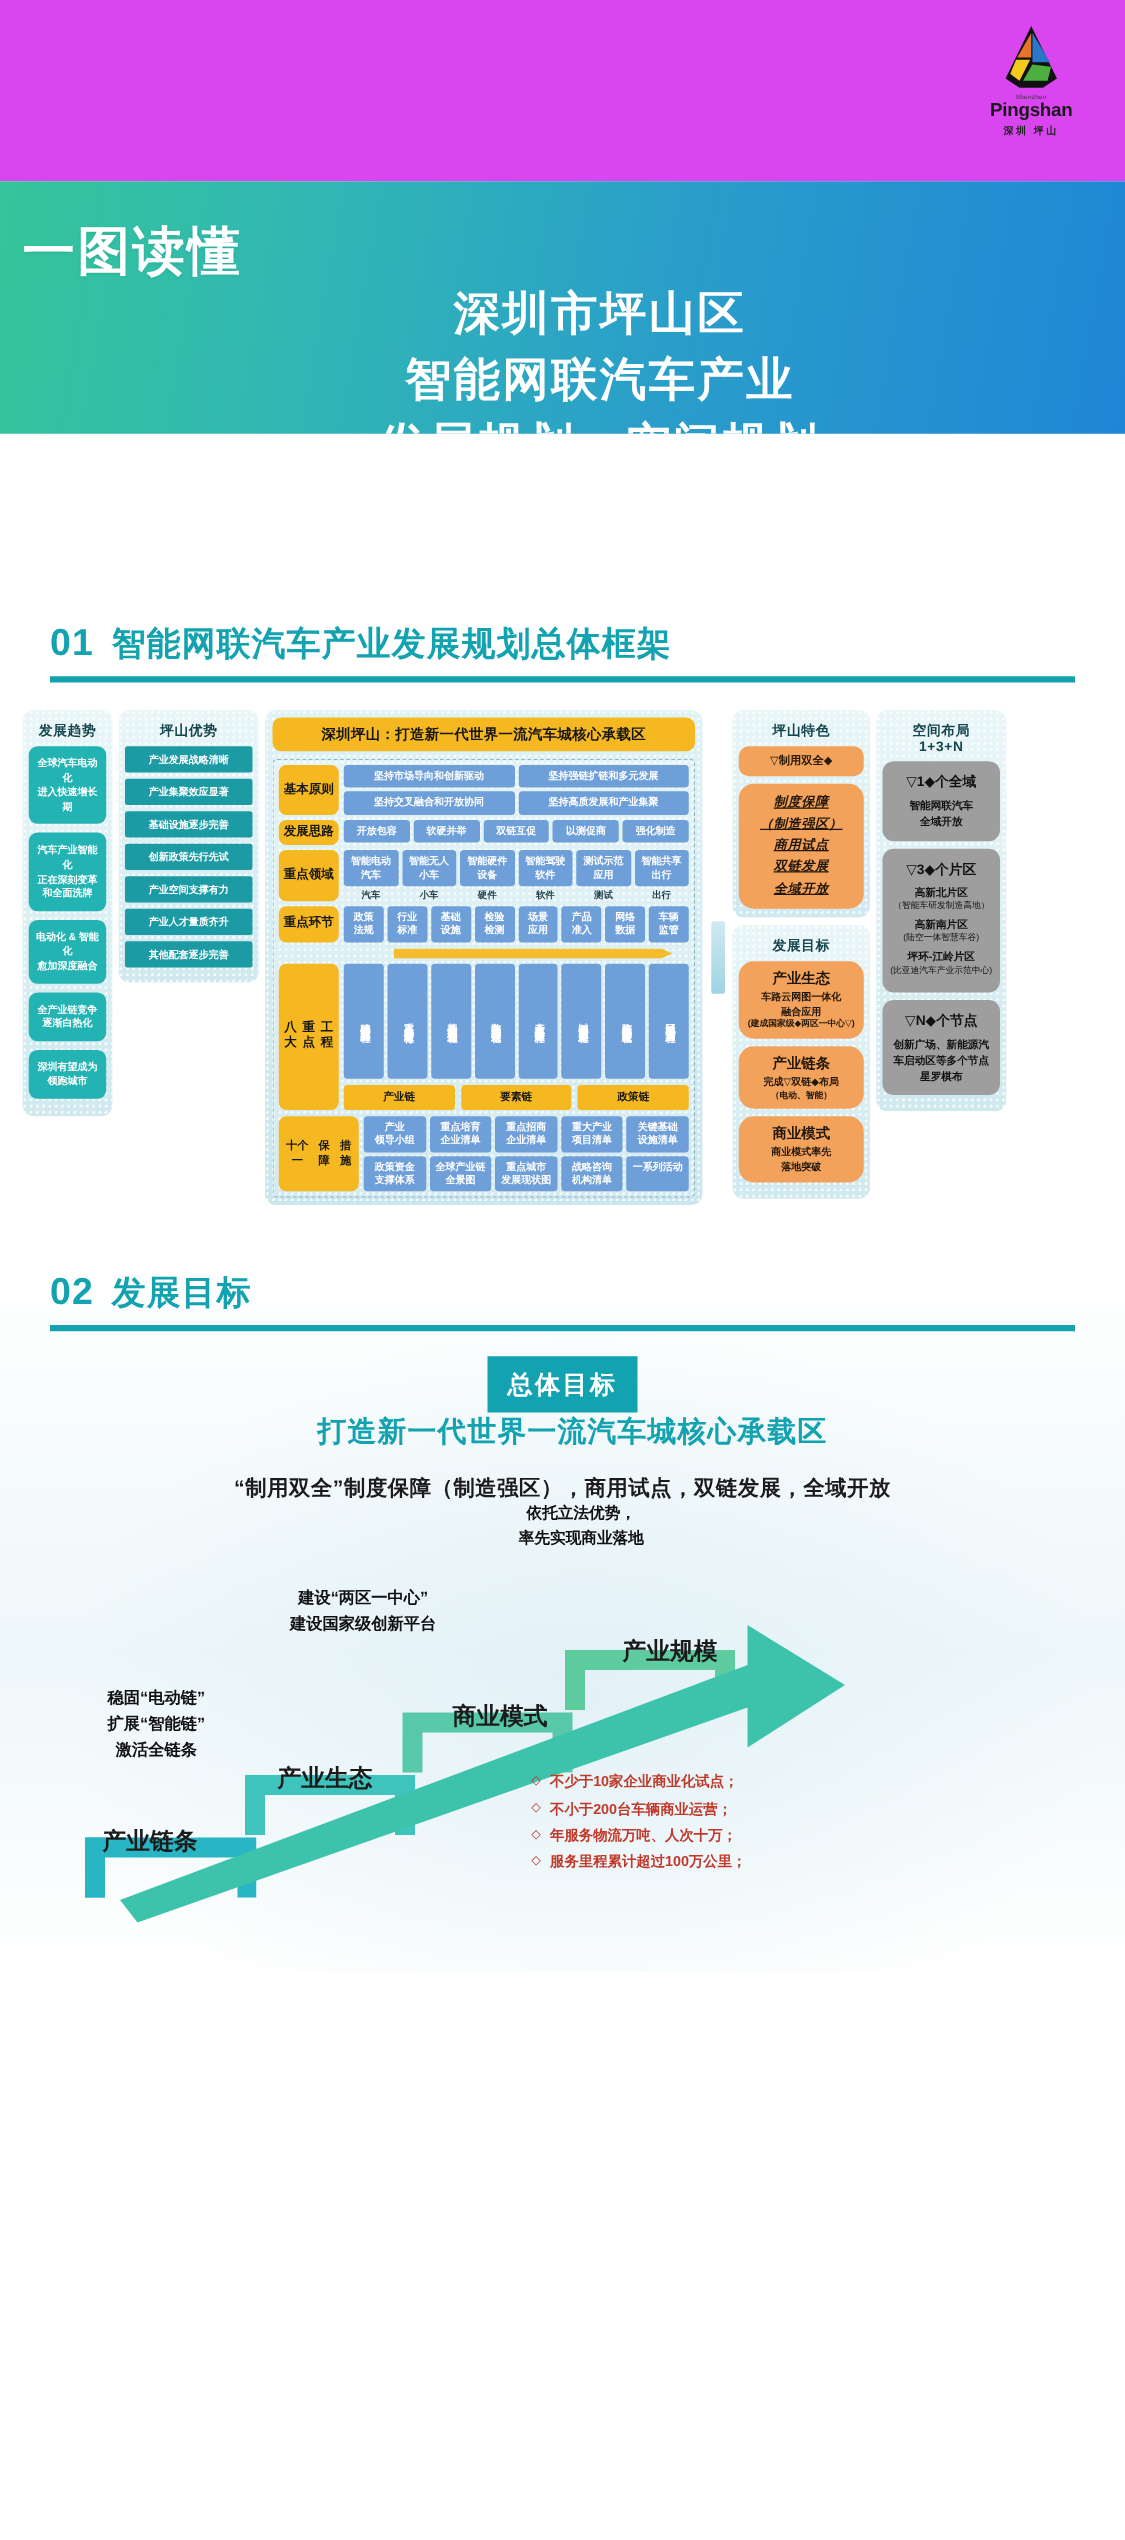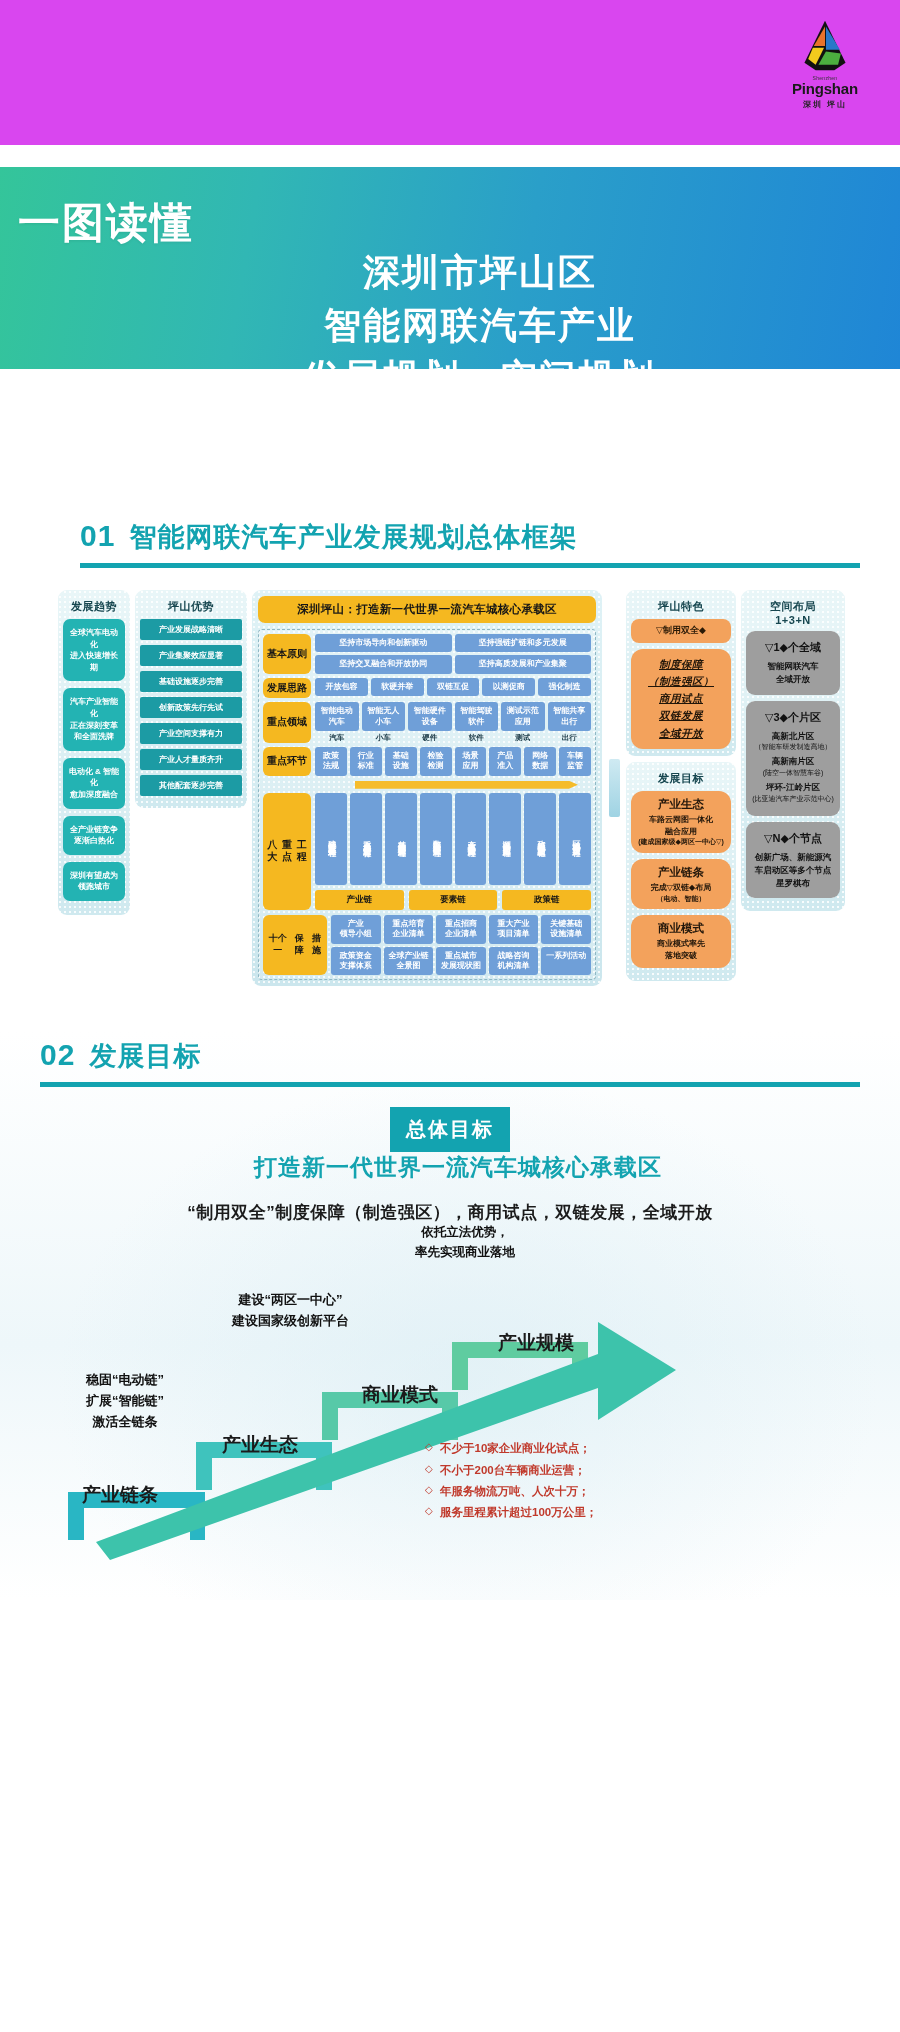--- a/index.html
+++ b/index.html
@@ -38,38 +38,37 @@
     font-size: 8px; color: #222; letter-spacing: 2px; margin-top: 2px;
     font-weight: 700;
   }
 
   
   .hero {
     height: 202px;
     background: linear-gradient(100deg, #34c59a 0%, #31b7b4 28%, #2a9fc9 58%, #1f86d6 100%);
     position: relative;
     overflow: hidden;
-    margin-top: 22px;
   }
   .hero-kicker {
     position: absolute; left: 18px; top: 28px;
     color: #fff; font-size: 42px; font-weight: 800; letter-spacing: 2px;
     text-shadow: 0 1px 3px rgba(0,0,0,.08);
   }
   .hero-title {
     position: absolute; left: 0; right: 0; top: 80px;
     text-align: center; color: #fff;
     font-size: 37px; font-weight: 800; line-height: 1.42;
     letter-spacing: 2px;
     padding-left: 60px;
   }
   .hero-title div { white-space: nowrap; }
 
   
-  .section { position: relative; padding-left: 40px; }
+  .section { position: relative; }
   .sec-head { padding: 0 40px; margin-bottom: 10px; }
   .sec-head-row { display: flex; align-items: baseline; gap: 14px; }
   .sec-num {
     font-size: 30px; font-weight: 800; color: #13a3b0; letter-spacing: 1px;
   }
   .sec-title {
     font-size: 27px; font-weight: 800; color: #13a3b0; letter-spacing: 1px;
   }
   .sec-rule {
     height: 5px; background: #13a3b0; margin-top: 8px; width: 100%;

